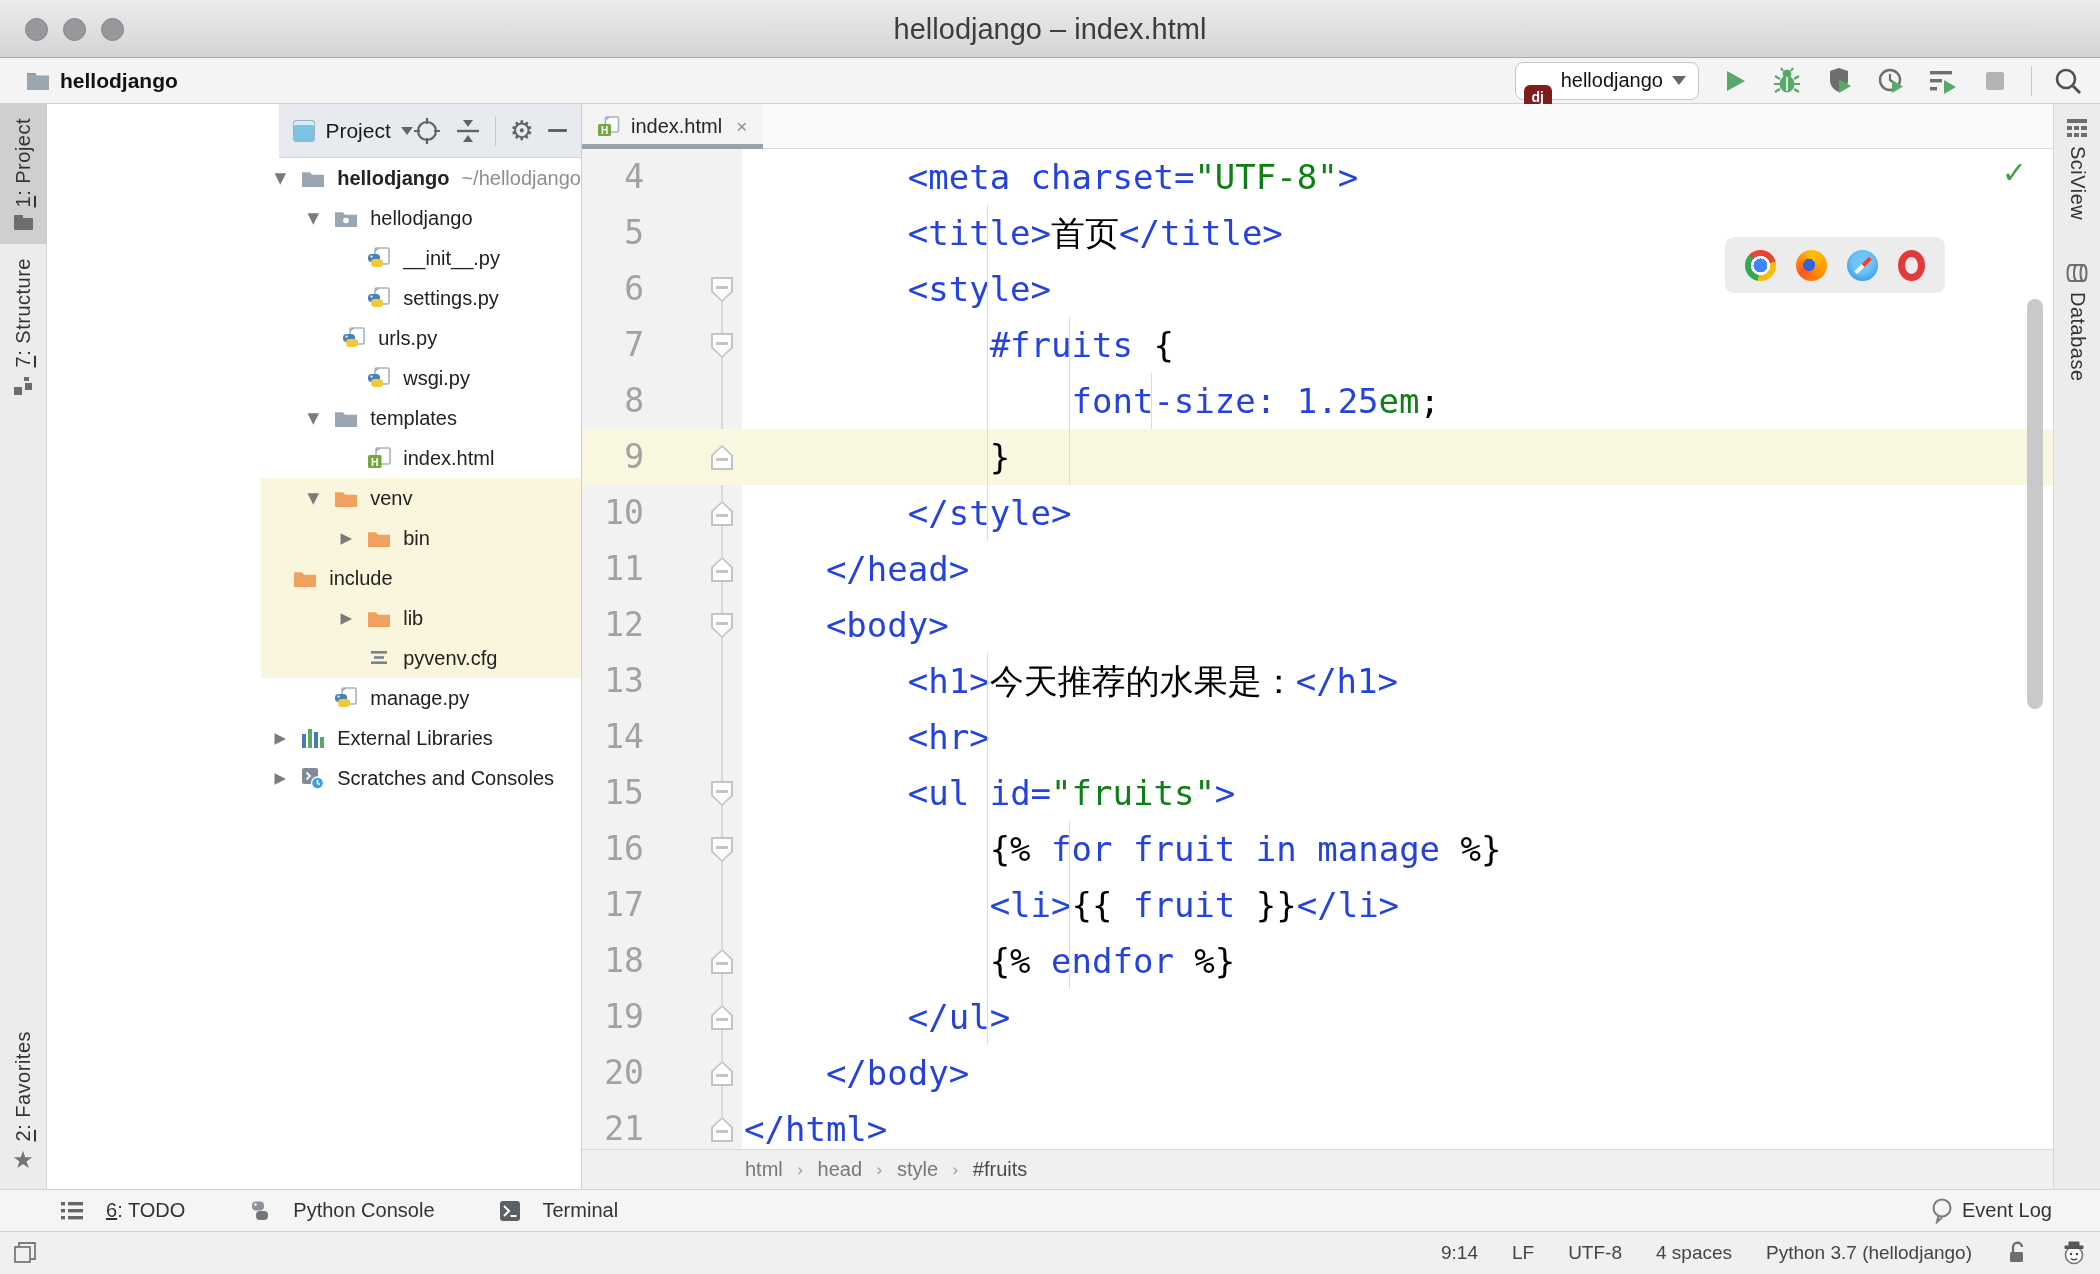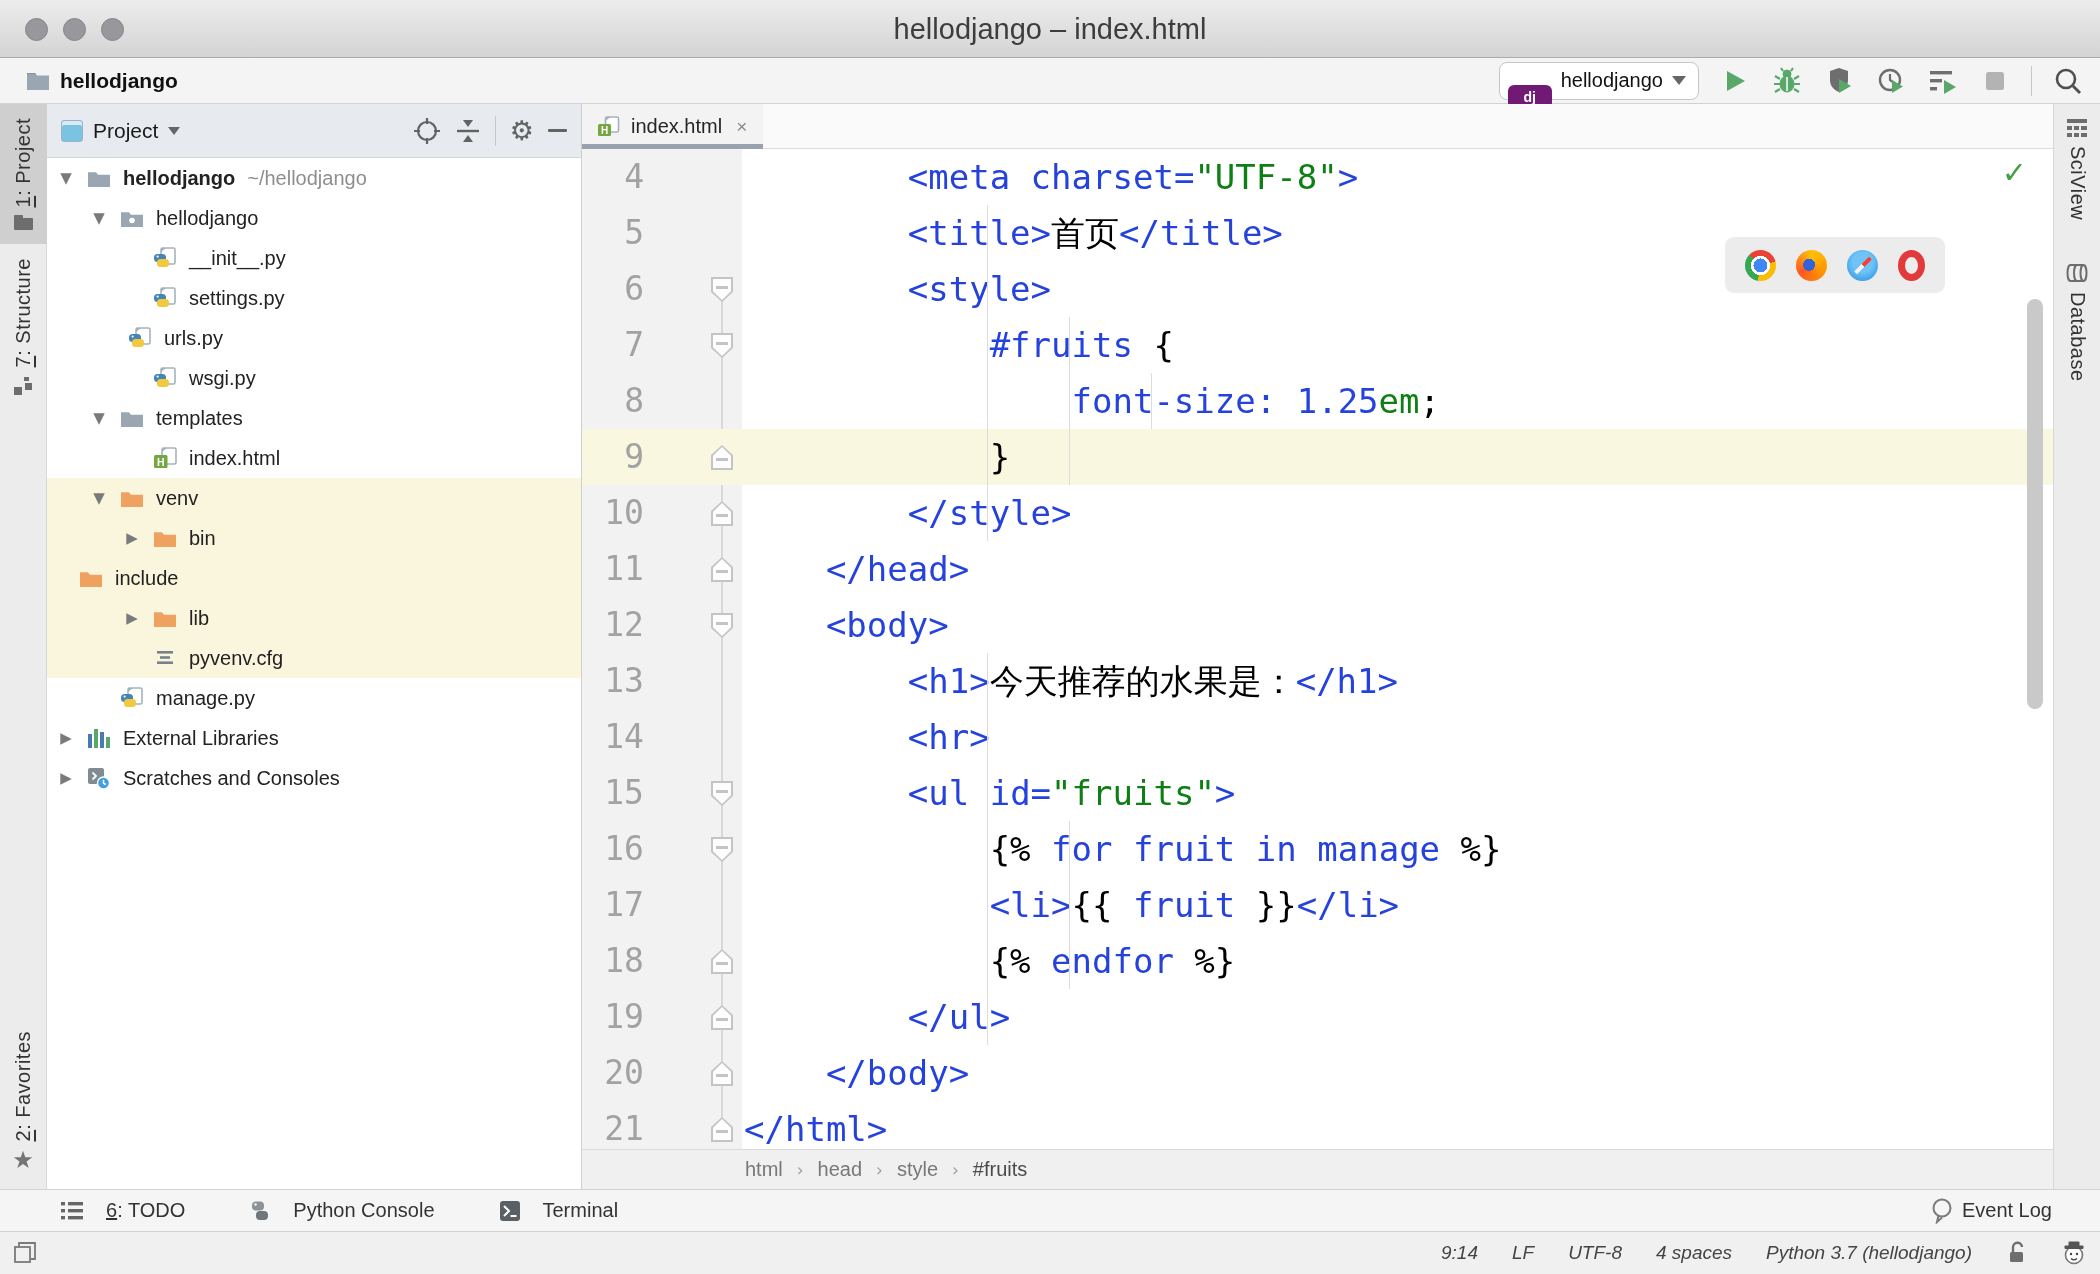--- a/index.html
+++ b/index.html
@@ -25,21 +25,21 @@
     position:absolute; top:58px; left:0; width:2100px; height:46px;
     background:#f4f4f4; border-bottom:1px solid #d2d2d2;
     display:flex; align-items:center; padding:0 16px 0 26px;
   }
   .crumb-label { font-size:21px; font-weight:bold; color:#111; margin-left:10px; }
   .nav-right { margin-left:auto; display:flex; align-items:center; gap:20px; }
   .run-pill {
     height:38px; background:#fff; border:1px solid #c6c6c6; border-radius:8px;
     display:flex; align-items:center; gap:9px; padding:0 12px 0 8px;
   }
-  .dj-badge { width:44px; height:24px; border-radius:6px; background:#701a75;
+  .dj-badge { width:28px; height:24px; border-radius:6px; background:#7f1d1d;
     color:#fff; font-weight:bold; font-size:14px; display:flex; align-items:center; justify-content:center;margin-top:32px; }
   .run-pill .lbl { font-size:20px; color:#111; }
   .caret-down { width:0; height:0; border-left:7px solid transparent; border-right:7px solid transparent;
     border-top:9px solid #666; }
   .tbtn { width:32px; height:32px; display:flex; align-items:center; justify-content:center; }
   .vdiv { width:1px; height:30px; background:#c7c7c7; }
   
   .main { position:absolute; top:104px; left:0; width:2100px; height:1085px; display:flex; }
   
   .strip { width:47px; background:#ececec; display:flex; flex-direction:column; align-items:center; }
@@ -50,21 +50,21 @@
   .vtext-up { writing-mode:vertical-rl; transform:rotate(180deg); font-size:20px; color:#333; letter-spacing:0.5px; }
   .vtext-down { writing-mode:vertical-rl; font-size:20px; color:#333; letter-spacing:0.5px; }
   .vtext-up u, .vtext-down u { text-decoration:underline; }
   .spacer { flex:1; }
   
   .mini-folder { width:19px; height:15px; position:relative; }
   .mini-folder::before { content:""; position:absolute; left:0; top:0; width:9px; height:4px; background:#6d6d6d; border-radius:1px; }
   .mini-folder::after  { content:""; position:absolute; left:0; top:3px; width:19px; height:12px; background:#6d6d6d; border-radius:1px; }
   .star-ic { font-size:24px; color:#757575; line-height:22px; font-family:"DejaVu Sans",sans-serif; }
   
-  .project-panel { width:535px; background:#fff; border-right:1px solid #cfcfcf; display:flex; flex-direction:column; }
+  .project-panel { width:535px; background:#fff; border-right:1px solid #cfcfcf; display:flex; flex-direction:column;align-items:flex-end; }
   .pp-header { height:54px; background:#e7eaee; border-bottom:1px solid #d3d6da;
     display:flex; align-items:center; padding:0 14px 0 14px; flex:0 0 auto; }
   .pp-title { font-size:21px; color:#1a1a1a; margin:0 10px 0 10px; }
   .pp-ic { width:22px; height:22px; border:1px solid #9bb3c4; background:#7cc2e2; border-radius:3px;
     box-shadow:inset 0 4px 0 #d7ecf6; }
   .pp-header .caret-down { border-left-width:6px; border-right-width:6px; border-top-width:8px; }
   .pp-actions { margin-left:auto; display:flex; align-items:center; gap:14px; }
   .gear-glyph { font-family:"DejaVu Sans",sans-serif; font-size:27px; color:#636363; line-height:27px; }
   .minus-bar { width:19px; height:3px; background:#636363; border-radius:1px; }
   .tree { flex:1; overflow:hidden; position:relative; font-size:20px; color:#222; }
@@ -129,21 +129,21 @@
     padding-left:163px; font-size:20px; color:#787878; gap:14px; }
   .crumb-sep { color:#a0a0a0; font-size:17px; font-family:"DejaVu Sans",sans-serif; }
   .crumb-last { color:#4a4a4a; }
   
   .toolwin-bar { position:absolute; top:1189px; left:0; width:2100px; height:42px; background:#f5f5f5;
     border-top:1px solid #d2d2d2; display:flex; align-items:center; padding:0 48px 0 60px; gap:64px; font-size:20px; color:#333; }
   .tw-item { display:flex; align-items:center; gap:22px; }
   .tw-item u { text-decoration:underline; }
   .eventlog { margin-left:auto; display:flex; align-items:center; gap:8px; }
   .statusbar { position:absolute; top:1231px; left:0; width:2100px; height:43px; background:#f0f0f0;
-    border-top:1px solid #d2d2d2; display:flex; align-items:center; padding:0 14px 0 12px; font-size:19px; color:#444;font-style:italic; }
+    border-top:1px solid #d2d2d2; display:flex; align-items:center; padding:0 14px 0 12px; font-size:19px; color:#444; }
   .sb-right { margin-left:auto; display:flex; align-items:center; gap:34px; }
   svg { display:block; }
 </style>
 </head>
 <body>
 
 <div id="app">
 
   <div class="titlebar">
     <div class="tl-btn" style="left:25px"></div>

